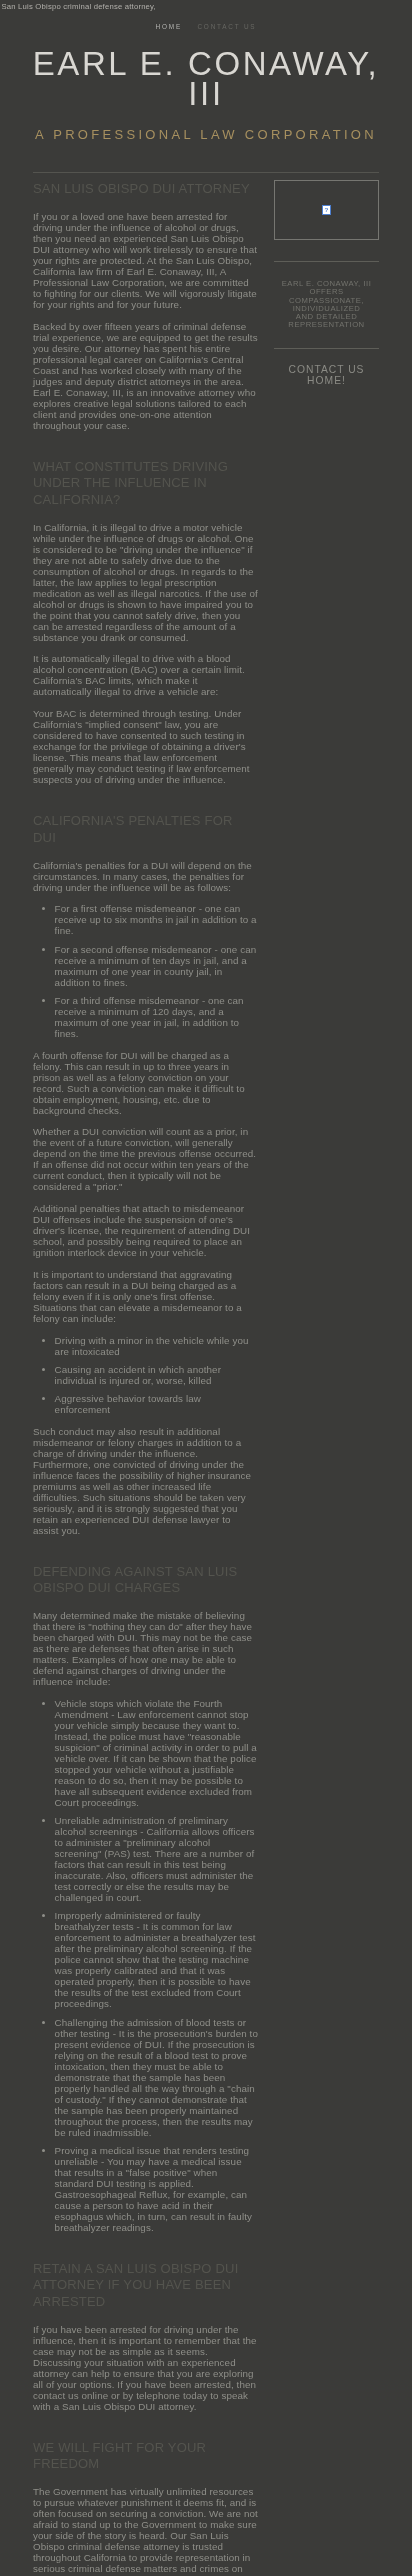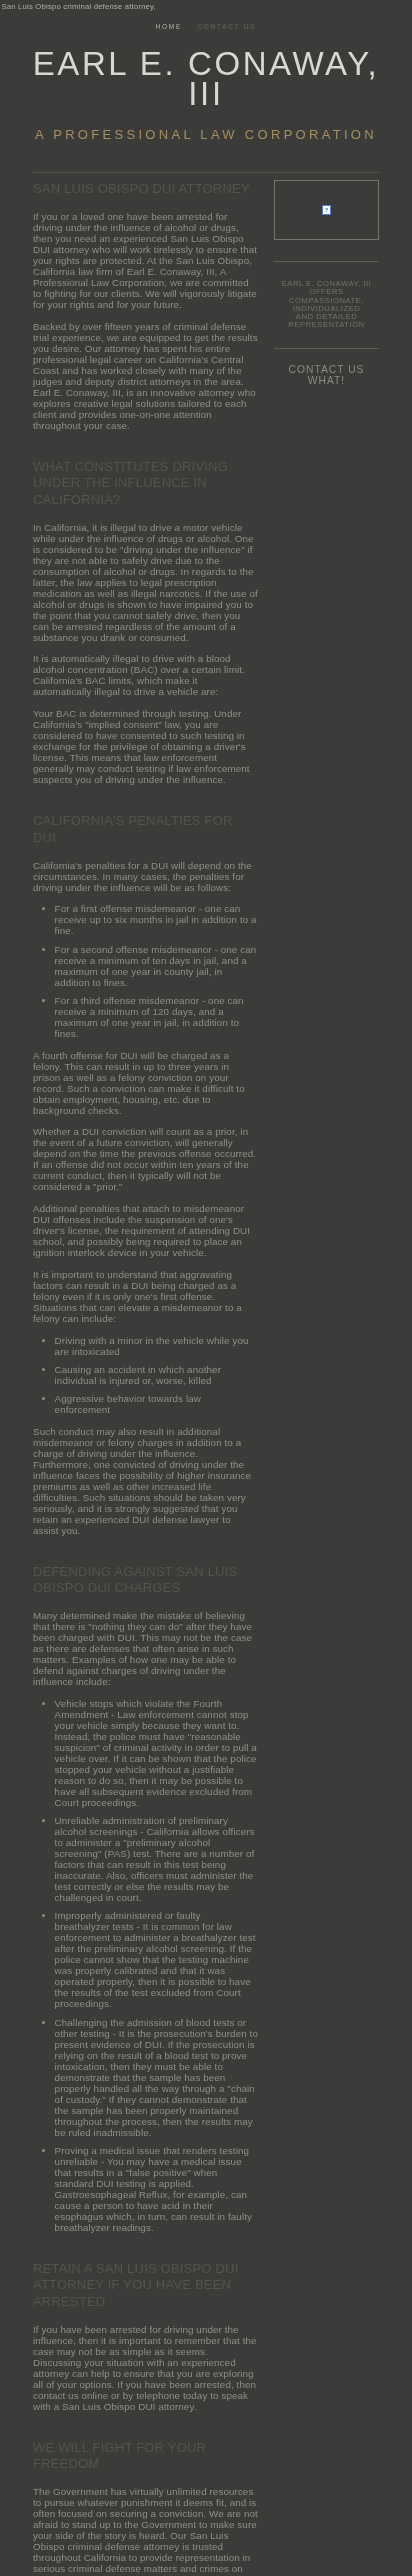--- a/index.html
+++ b/index.html
@@ -112,18 +112,18 @@
       <div>EARL E. CONAWAY, III</div>
       <div>OFFERS</div>
       <div>COMPASSIONATE,</div>
       <div>INDIVIDUALIZED</div>
       <div>AND DETAILED</div>
       <div>REPRESENTATION</div>
     </div>
     <div class="side-hr two"></div>
     <div class="side-cta">
       <div>CONTACT US</div>
-      <div>WHAT!</div>
+      <div>HOME!</div>
     </div>
   </div>
 
 </div>
 
 
 </body></html>

